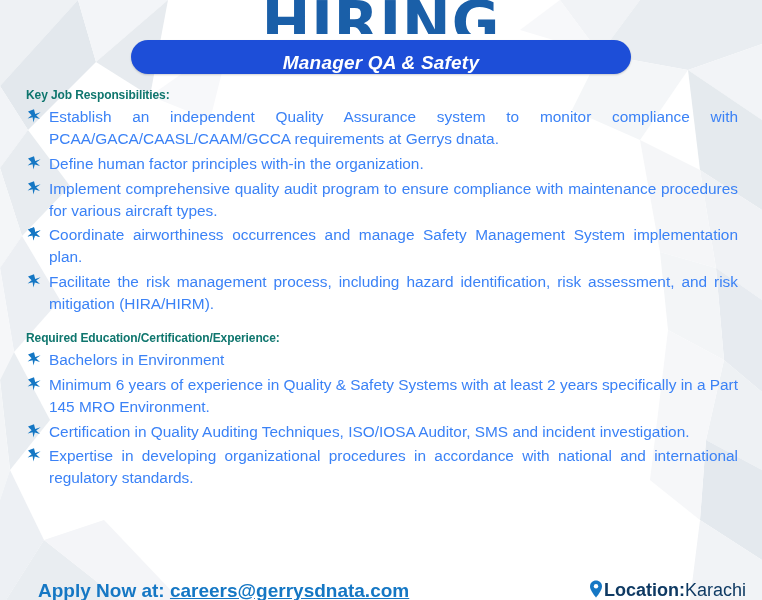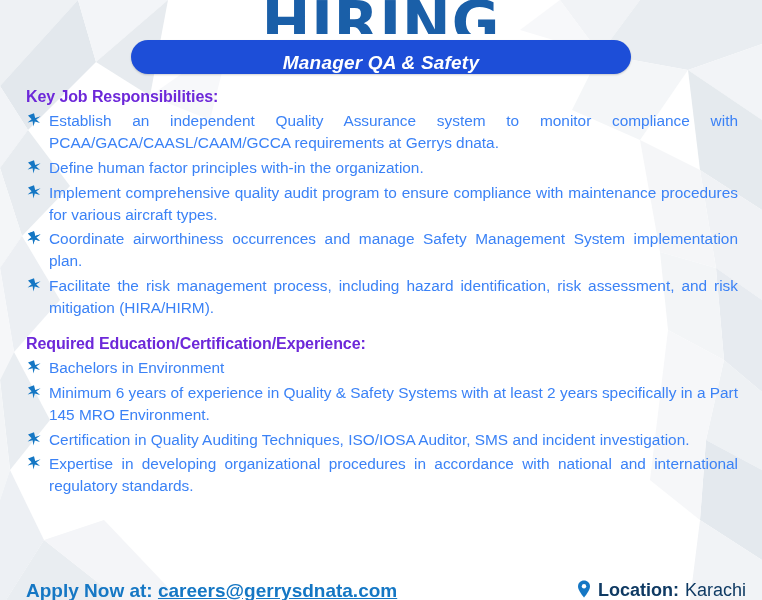--- a/index.html
+++ b/index.html
@@ -62,23 +62,23 @@
     font-style: italic;
     letter-spacing: 0.2px;
   }
 
   .section {
     margin: 0;
     padding: 0 24px 0 22px;
   }
 
   .section-heading {
-    font-size: 16px;
-    font-weight: bold;
-    color: #6d28d9;
+    font-size: 12px;
+    font-weight: bold;
+    color: #0f766e;
     margin: 14px 0 4px 4px;
     letter-spacing: -0.1px;
   }
   .section-heading.second {
     margin-top: 16px;
   }
 
   ul.bullets {
     list-style: none;
     margin: 0;
@@ -102,21 +102,21 @@
     height: 16px;
     color: #1577c4;
     font-size: 15px;
     line-height: 16px;
   }
   ul.bullets li .marker svg { display: block; }
 
   
   .footer {
     position: absolute;
-    left: 4px;
+    left: 16px;
     right: 0;
     bottom: 0;
     height: 28px;
     z-index: 3;
   }
   .apply-now {
     position: absolute;
     left: 22px;
     bottom: -2px;
     font-size: 19px;
@@ -129,21 +129,21 @@
   }
   .location {
     position: absolute;
     right: 16px;
     bottom: -1px;
     font-size: 18px;
     color: #0f3a63;
     white-space: nowrap;
     display: flex;
     align-items: baseline;
-    gap: 6px;
+    gap: 0;
   }
   .location .pin {
     position: relative;
     top: 2px;
     width: 16px;
     height: 18px;
     color: #1577c4;
     display: inline-block;
   }
   .location .loc-label {

